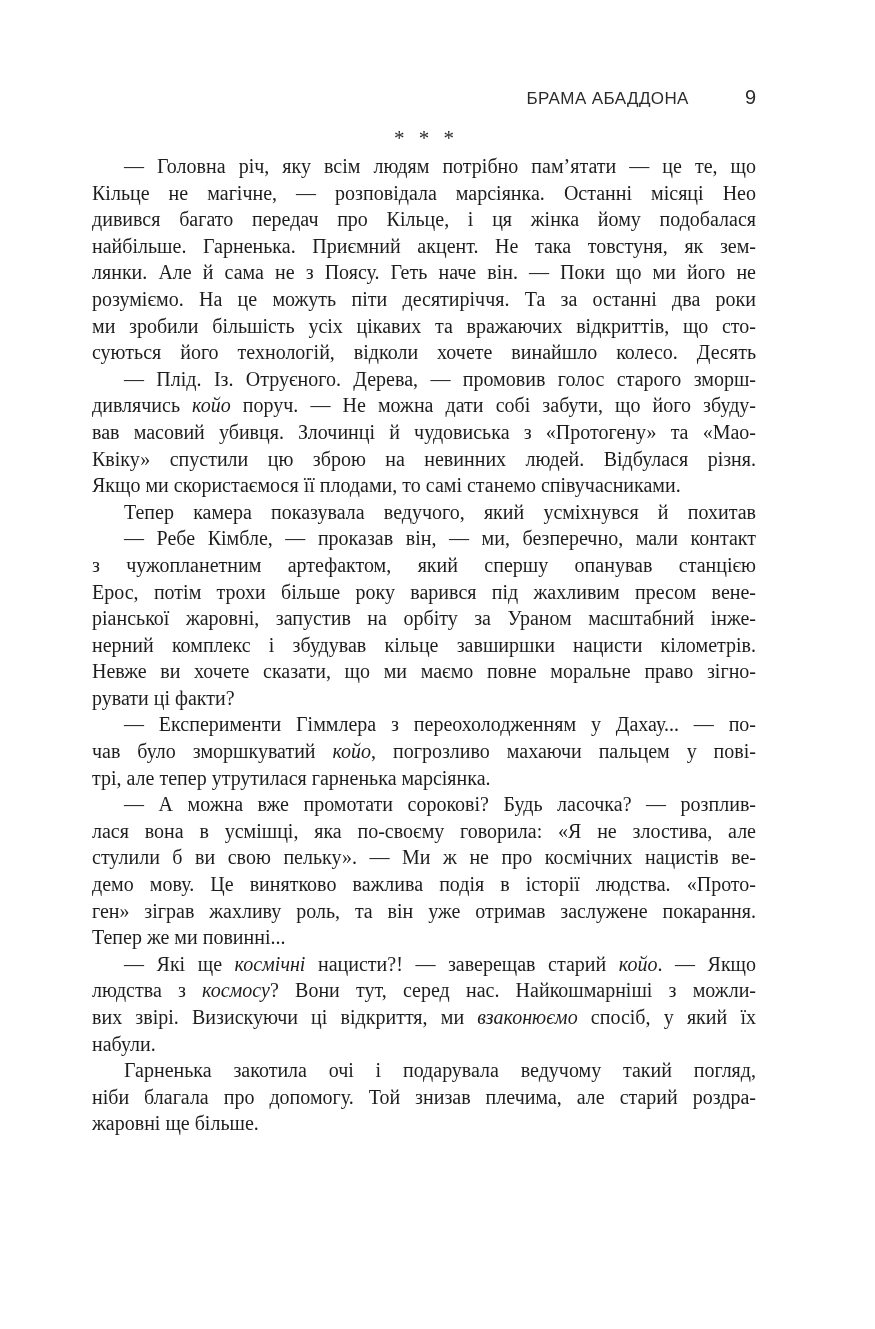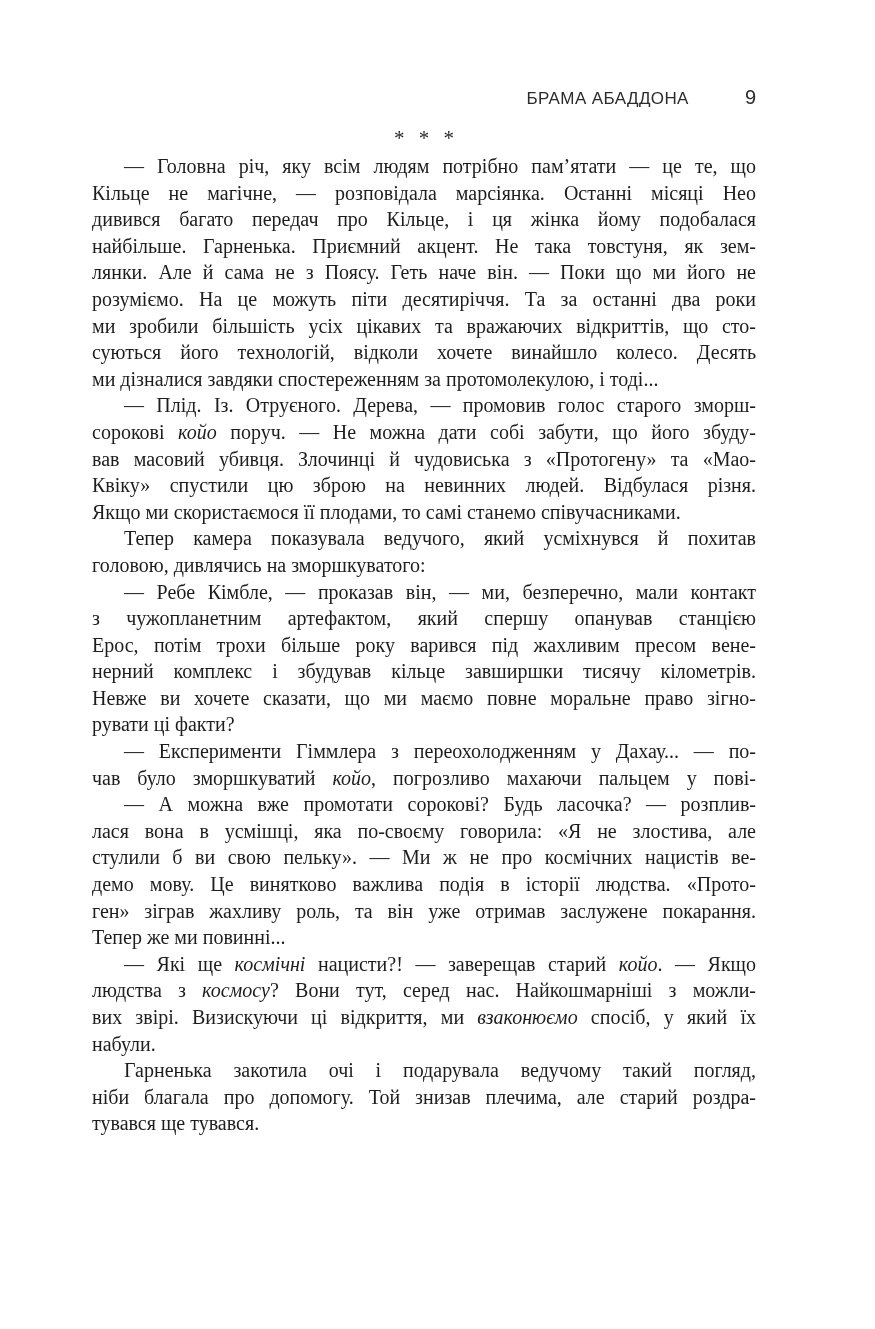--- a/index.html
+++ b/index.html
@@ -78,58 +78,58 @@
   <div class="text-body" id="text-body">
       <div class="paragraph">
         <div class="line para-start"><span>— Головна річ, яку всім людям потрібно пам’ятати — це те, що</span></div>
         <div class="line"><span>Кільце не магічне, — розповідала марсіянка. Останні місяці Нео</span></div>
         <div class="line"><span>дивився багато передач про Кільце, і ця жінка йому подобалася</span></div>
         <div class="line"><span>найбільше. Гарненька. Приємний акцент. Не така товстуня, як зем-</span></div>
         <div class="line"><span>лянки. Але й сама не з Поясу. Геть наче він. — Поки що ми його не</span></div>
         <div class="line"><span>розуміємо. На це можуть піти десятиріччя. Та за останні два роки</span></div>
         <div class="line"><span>ми зробили більшість усіх цікавих та вражаючих відкриттів, що сто-</span></div>
         <div class="line"><span>суються його технологій, відколи хочете винайшло колесо. Десять</span></div>
-        <div class="line para-end"><span>ми дізналися завдяки спостереженням за протомолекулою, і тоді...</span></div>
       </div>
       <div class="paragraph">
         <div class="line para-start"><span>— Плід. Із. Отруєного. Дерева, — промовив голос старого зморш-</span></div>
-        <div class="line"><span>сорокові </span><span class="it">койо</span><span> поруч. — Не можна дати собі забути, що його збуду-</span></div>
+        <div class="line"><span>дивлячись </span><span class="it">койо</span><span> поруч. — Не можна дати собі забути, що його збуду-</span></div>
         <div class="line"><span>вав масовий убивця. Злочинці й чудовиська з «Протогену» та «Мао-</span></div>
         <div class="line"><span>Квіку» спустили цю зброю на невинних людей. Відбулася різня.</span></div>
         <div class="line para-end"><span>Якщо ми скористаємося її плодами, то самі станемо співучасниками.</span></div>
       </div>
       <div class="paragraph">
         <div class="line para-start"><span>Тепер камера показувала ведучого, який усміхнувся й похитав</span></div>
-        <div class="line para-end"><span>головою, дивлячись на зморшкуватого:</span></div>
       </div>
       <div class="paragraph">
         <div class="line para-start"><span>— Ребе Кімбле, — проказав він, — ми, безперечно, мали контакт</span></div>
         <div class="line"><span>з чужопланетним артефактом, який спершу опанував станцією</span></div>
         <div class="line"><span>Ерос, потім трохи більше року варився під жахливим пресом вене-</span></div>
-        <div class="line"><span>нерний комплекс і збудував кільце завширшки тисячу кілометрів.</span></div>
+        <div class="line"><span>ріанської жаровні, запустив на орбіту за Ураном масштабний інже-</span></div>
+        <div class="line"><span>нерний комплекс і збудував кільце завширшки нацисти кілометрів.</span></div>
         <div class="line"><span>Невже ви хочете сказати, що ми маємо повне моральне право зігно-</span></div>
         <div class="line para-end"><span>рувати ці факти?</span></div>
       </div>
       <div class="paragraph">
         <div class="line para-start"><span>— Експерименти Гіммлера з переохолодженням у Дахау... — по-</span></div>
         <div class="line"><span>чав було зморшкуватий </span><span class="it">койо</span><span>, погрозливо махаючи пальцем у пові-</span></div>
+        <div class="line para-end"><span>трі, але тепер утрутилася гарненька марсіянка.</span></div>
       </div>
       <div class="paragraph">
         <div class="line para-start"><span>— А можна вже промотати сорокові? Будь ласочка? — розплив-</span></div>
         <div class="line"><span>лася вона в усмішці, яка по-своєму говорила: «Я не злостива, але</span></div>
         <div class="line"><span>стулили б ви свою пельку». — Ми ж не про космічних нацистів ве-</span></div>
         <div class="line"><span>демо мову. Це винятково важлива подія в історії людства. «Прото-</span></div>
         <div class="line"><span>ген» зіграв жахливу роль, та він уже отримав заслужене покарання.</span></div>
         <div class="line para-end"><span>Тепер же ми повинні...</span></div>
       </div>
       <div class="paragraph">
         <div class="line para-start"><span>— Які ще </span><span class="it">космічні</span><span> нацисти?! — заверещав старий </span><span class="it">койо</span><span>. — Якщо</span></div>
         <div class="line"><span>людства з </span><span class="it">космосу</span><span>? Вони тут, серед нас. Найкошмарніші з можли-</span></div>
         <div class="line"><span>вих звірі. Визискуючи ці відкриття, ми </span><span class="it">взаконюємо</span><span> спосіб, у який їх</span></div>
         <div class="line para-end"><span>набули.</span></div>
       </div>
       <div class="paragraph">
         <div class="line para-start"><span>Гарненька закотила очі і подарувала ведучому такий погляд,</span></div>
         <div class="line"><span>ніби благала про допомогу. Той знизав плечима, але старий роздра-</span></div>
-        <div class="line para-end"><span>тувався ще тувався.</span></div>
+        <div class="line para-end"><span>жаровні ще більше.</span></div>
       </div>
     </div>
 </div>
 
 </body></html>

